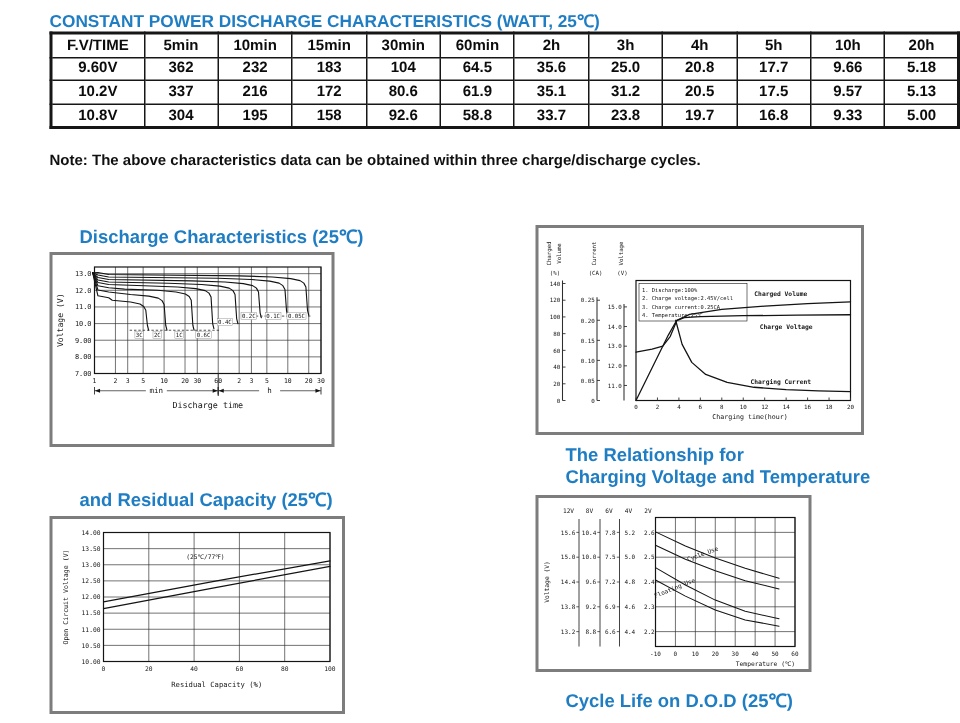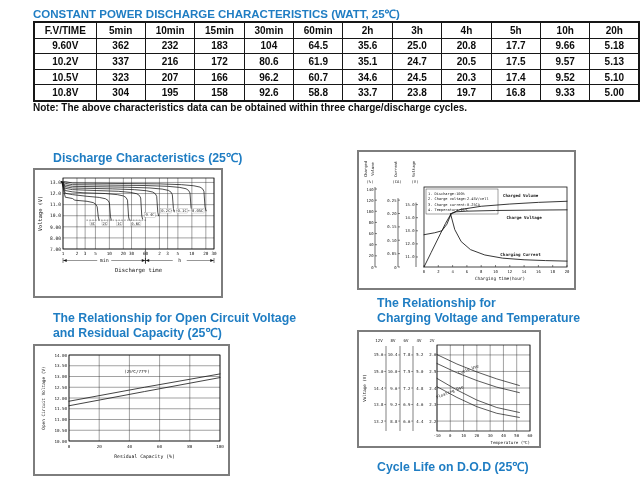--- a/index.html
+++ b/index.html
@@ -68,39 +68,25 @@
         <td>5.18</td>
       </tr>
       <tr>
         <td>10.2V</td>
         <td>337</td>
         <td>216</td>
         <td>172</td>
         <td>80.6</td>
         <td>61.9</td>
         <td>35.1</td>
-        <td>24.7</td>
+        <td>31.2</td>
         <td>20.5</td>
         <td>17.5</td>
         <td>9.57</td>
         <td>5.13</td>
-      </tr>
-      <tr>
-        <td>10.5V</td>
-        <td>323</td>
-        <td>207</td>
-        <td>166</td>
-        <td>96.2</td>
-        <td>60.7</td>
-        <td>34.6</td>
-        <td>24.5</td>
-        <td>20.3</td>
-        <td>17.4</td>
-        <td>9.52</td>
-        <td>5.10</td>
       </tr>
       <tr>
         <td>10.8V</td>
         <td>304</td>
         <td>195</td>
         <td>158</td>
         <td>92.6</td>
         <td>58.8</td>
         <td>33.7</td>
         <td>23.8</td>
@@ -318,21 +304,21 @@
       </g>
       <g>
         <text x="160.525" y="44" font-size="4.2" text-anchor="middle" font-weight="bold">Charged Volume</text>
         <text x="164.1" y="66" font-size="4.2" text-anchor="middle" font-weight="bold">Charge Voltage</text>
         <text x="160.525" y="103" font-size="4.2" text-anchor="middle" font-weight="bold">Charging Current</text>
       </g>
     </svg>
 </div>
 
 <div class="abs blue-h" style="left:33px;top:311px;">
-  <span>The Relationship for Open Circuit Voltage</span><br>
+  <br>
   <span>and Residual Capacity (25℃)</span>
 </div>
 <div class="chartbox" style="left:33px;top:344px;width:197px;height:132px;">
   <svg id="c3" width="191" height="126" style="margin:1px">
       <g>
         <line x1="33" y1="94" x2="184" y2="94" stroke="#2e2e2e" stroke-width="0.45"></line>
         <line x1="33" y1="83.25" x2="184" y2="83.25" stroke="#2e2e2e" stroke-width="0.45"></line>
         <line x1="33" y1="72.5" x2="184" y2="72.5" stroke="#2e2e2e" stroke-width="0.45"></line>
         <line x1="33" y1="61.75" x2="184" y2="61.75" stroke="#2e2e2e" stroke-width="0.45"></line>
         <line x1="33" y1="51" x2="184" y2="51" stroke="#2e2e2e" stroke-width="0.45"></line>

